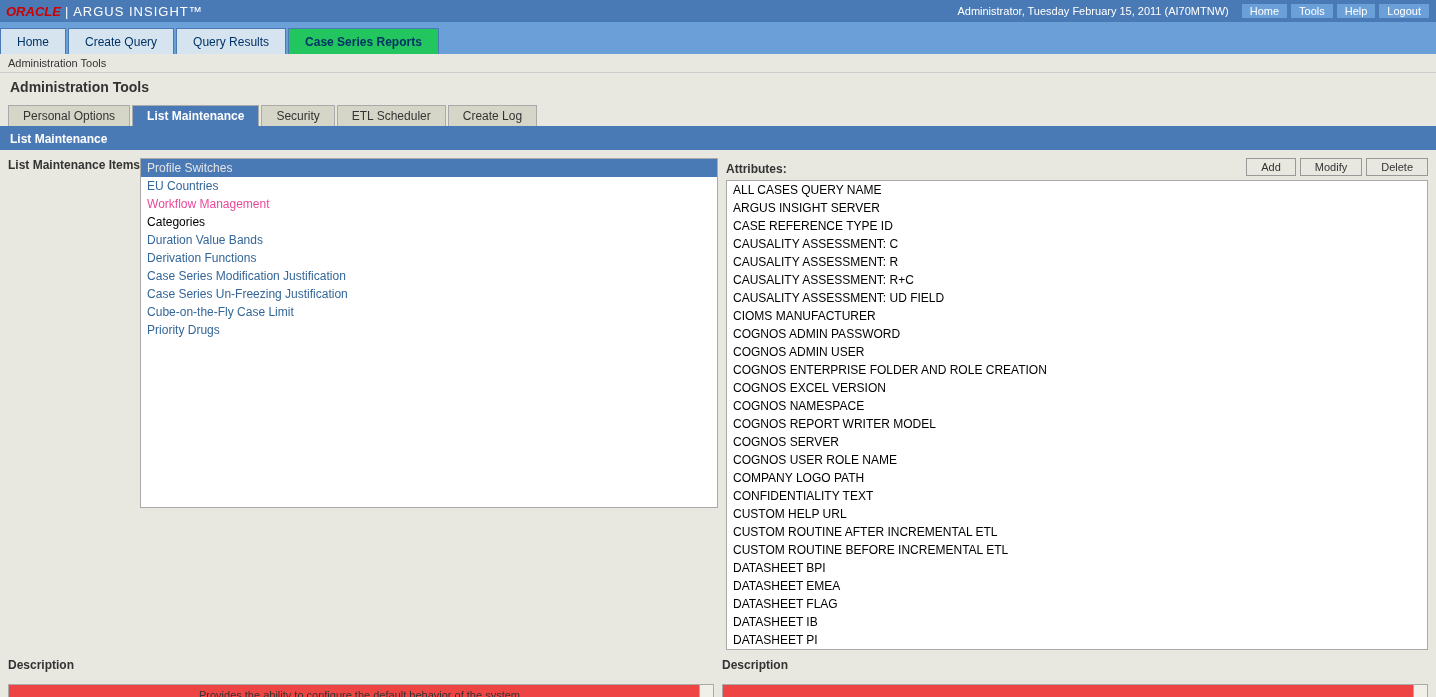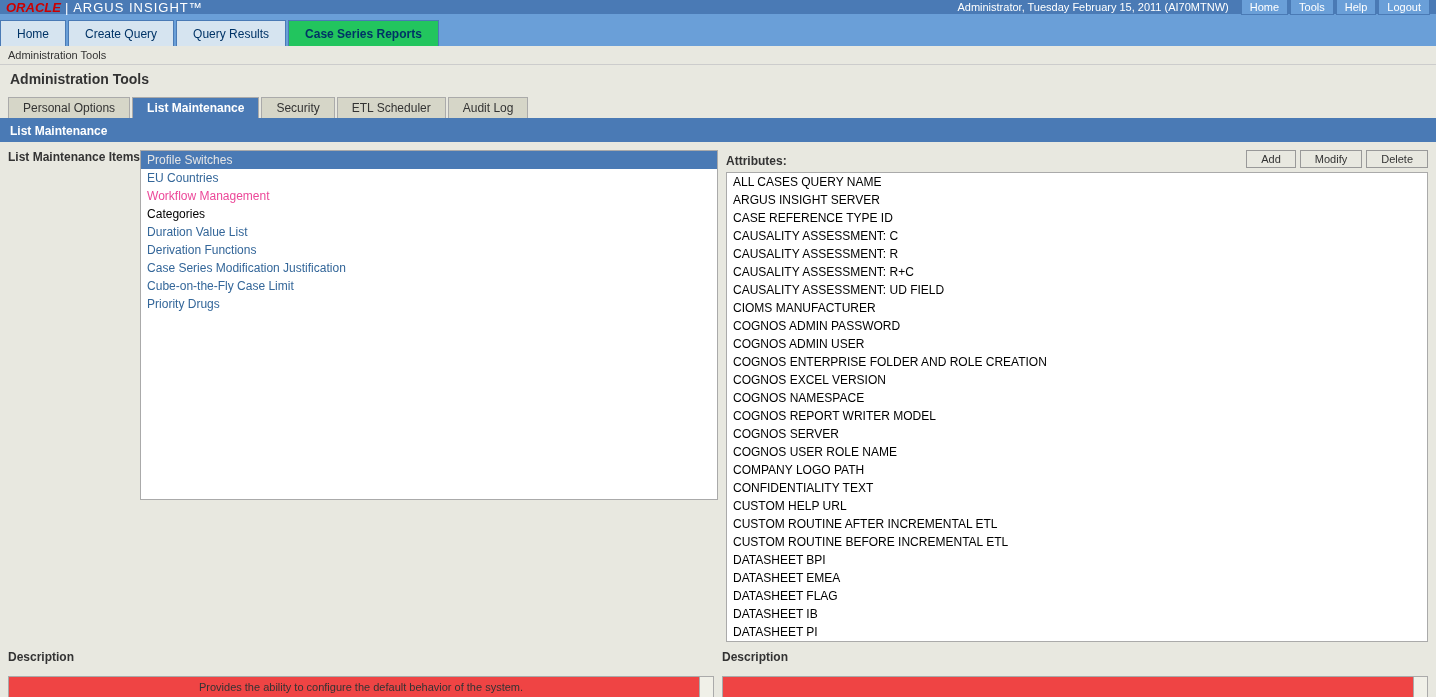--- a/index.html
+++ b/index.html
@@ -5,21 +5,21 @@
     * { margin: 0; padding: 0; box-sizing: border-box; }
     body { font-family: Arial, sans-serif; font-size: 12px; background: #d6d6c8; }
 
     
     #top-bar {
       background: #4a7ab5;
       display: flex;
       justify-content: space-between;
       align-items: center;
       padding: 2px 6px;
-      height: 14px;
+      height: 22px;
     }
     #logo-area {
       display: flex;
       align-items: center;
       gap: 4px;
     }
     #oracle-logo {
       color: #cc0000;
       font-weight: bold;
       font-size: 13px;
@@ -276,40 +276,41 @@
 
 <div id="breadcrumb">Administration Tools</div>
 
 <div id="page-title-bar">Administration Tools</div>
 
 <div id="admin-tabs">
   <div class="admin-tab">Personal Options</div>
   <div class="admin-tab active">List Maintenance</div>
   <div class="admin-tab">Security</div>
   <div class="admin-tab">ETL Scheduler</div>
-  <div class="admin-tab">Audit Log</div>
+  <div class="admin-tab">Create Log</div>
 </div>
 
 <div id="section-header">List Maintenance</div>
 
 <div id="main-content">
 
   <div id="panels-container">
 
     <div id="left-panel">
       <div id="left-panel-header">List Maintenance Items</div>
       <div id="list-items-box">
 
       <div class="list-item selected">Profile Switches</div>
           <div class="list-item" style="color: rgb(51, 102, 153);">EU Countries</div>
           <div class="list-item link-color" style="color: #ec4899;">Workflow Management</div>
           <div class="list-item" style="color: rgb(0, 0, 0);">Categories</div>
-          <div class="list-item" style="color: rgb(51, 102, 153);">Duration Value List</div>
+          <div class="list-item" style="color: rgb(51, 102, 153);">Duration Value Bands</div>
           <div class="list-item" style="color: rgb(51, 102, 153);">Derivation Functions</div>
           <div class="list-item" style="color: rgb(51, 102, 153);">Case Series Modification Justification</div>
+          <div class="list-item" style="color: rgb(51, 102, 153);">Case Series Un-Freezing Justification</div>
           <div class="list-item" style="color: rgb(51, 102, 153);">Cube-on-the-Fly Case Limit</div>
           <div class="list-item" style="color: rgb(51, 102, 153);">Priority Drugs</div>
         </div>
     </div>
 
     <div id="right-panel">
       <div id="right-panel-top">
         <div id="right-panel-header">Attributes:</div>
         <div id="attributes-buttons">
           <button class="attr-btn">Add</button>

